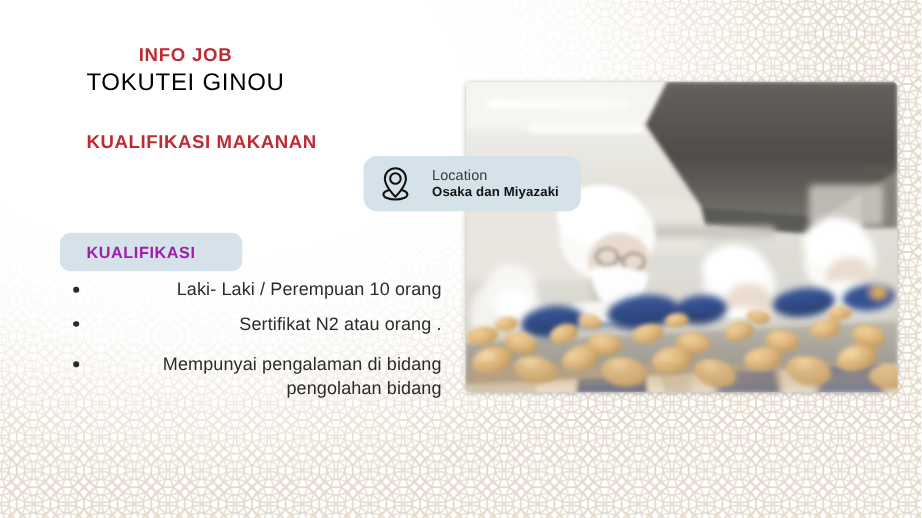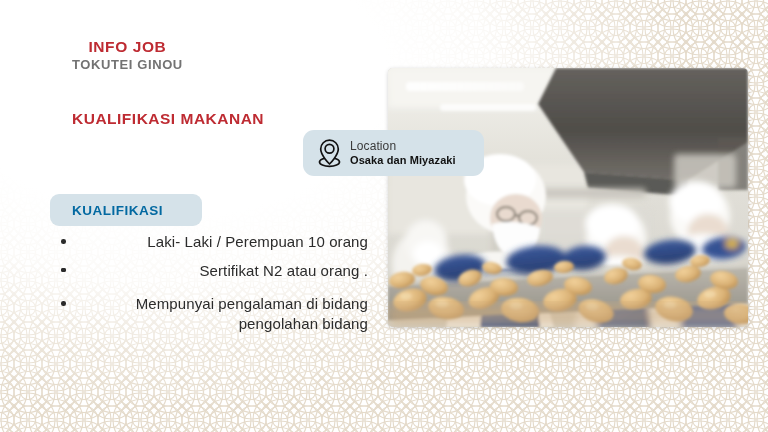--- a/index.html
+++ b/index.html
@@ -53,24 +53,24 @@
   .h-info {
     font-size: 15.5px;
     font-weight: bold;
     letter-spacing: 0.6px;
     color: #BE2B32;
     line-height: 1.22;
     margin: 0;
     text-align: center;
   }
   .h-tokutei {
-    font-size: 13px;
-    font-weight: bold;
+    font-size: 20px;
+    font-weight: normal;
     letter-spacing: 0.6px;
-    color: #737373;
+    color: #000000;
     line-height: 1.22;
     margin: 0;
   }
   .h-bidang {
     position: absolute;
     left: 72px;
     top: 110px;
     font-size: 15.5px;
     font-weight: bold;
     letter-spacing: 0.5px;
@@ -88,21 +88,21 @@
     background: #D5E2E9;
     border-radius: 9px;
     display: flex;
     align-items: center;
   }
   .kual-badge-label {
     margin-left: 22px;
     font-size: 13.5px;
     font-weight: bold;
     letter-spacing: 0.5px;
-    color: #0369a1;
+    color: #a21caf;
   }
 
   
   .kual-list {
     position: absolute;
     left: 58px;
     top: 232px;
     width: 310px;
     margin: 0;
     padding: 0;
@@ -162,21 +162,21 @@
     align-items: center;
     z-index: 8;
   }
   .loc-pin {
     margin-left: 13px;
     width: 27px;
     height: 30px;
     flex: none;
   }
   .loc-text {
-    margin-left: 7px;
+    margin-left: 17px;
     display: flex;
     flex-direction: column;
     justify-content: center;
   }
   .loc-label {
     font-size: 12px;
     color: #3a3a3a;
     line-height: 1.25;
     letter-spacing: 0.1px;
   }

